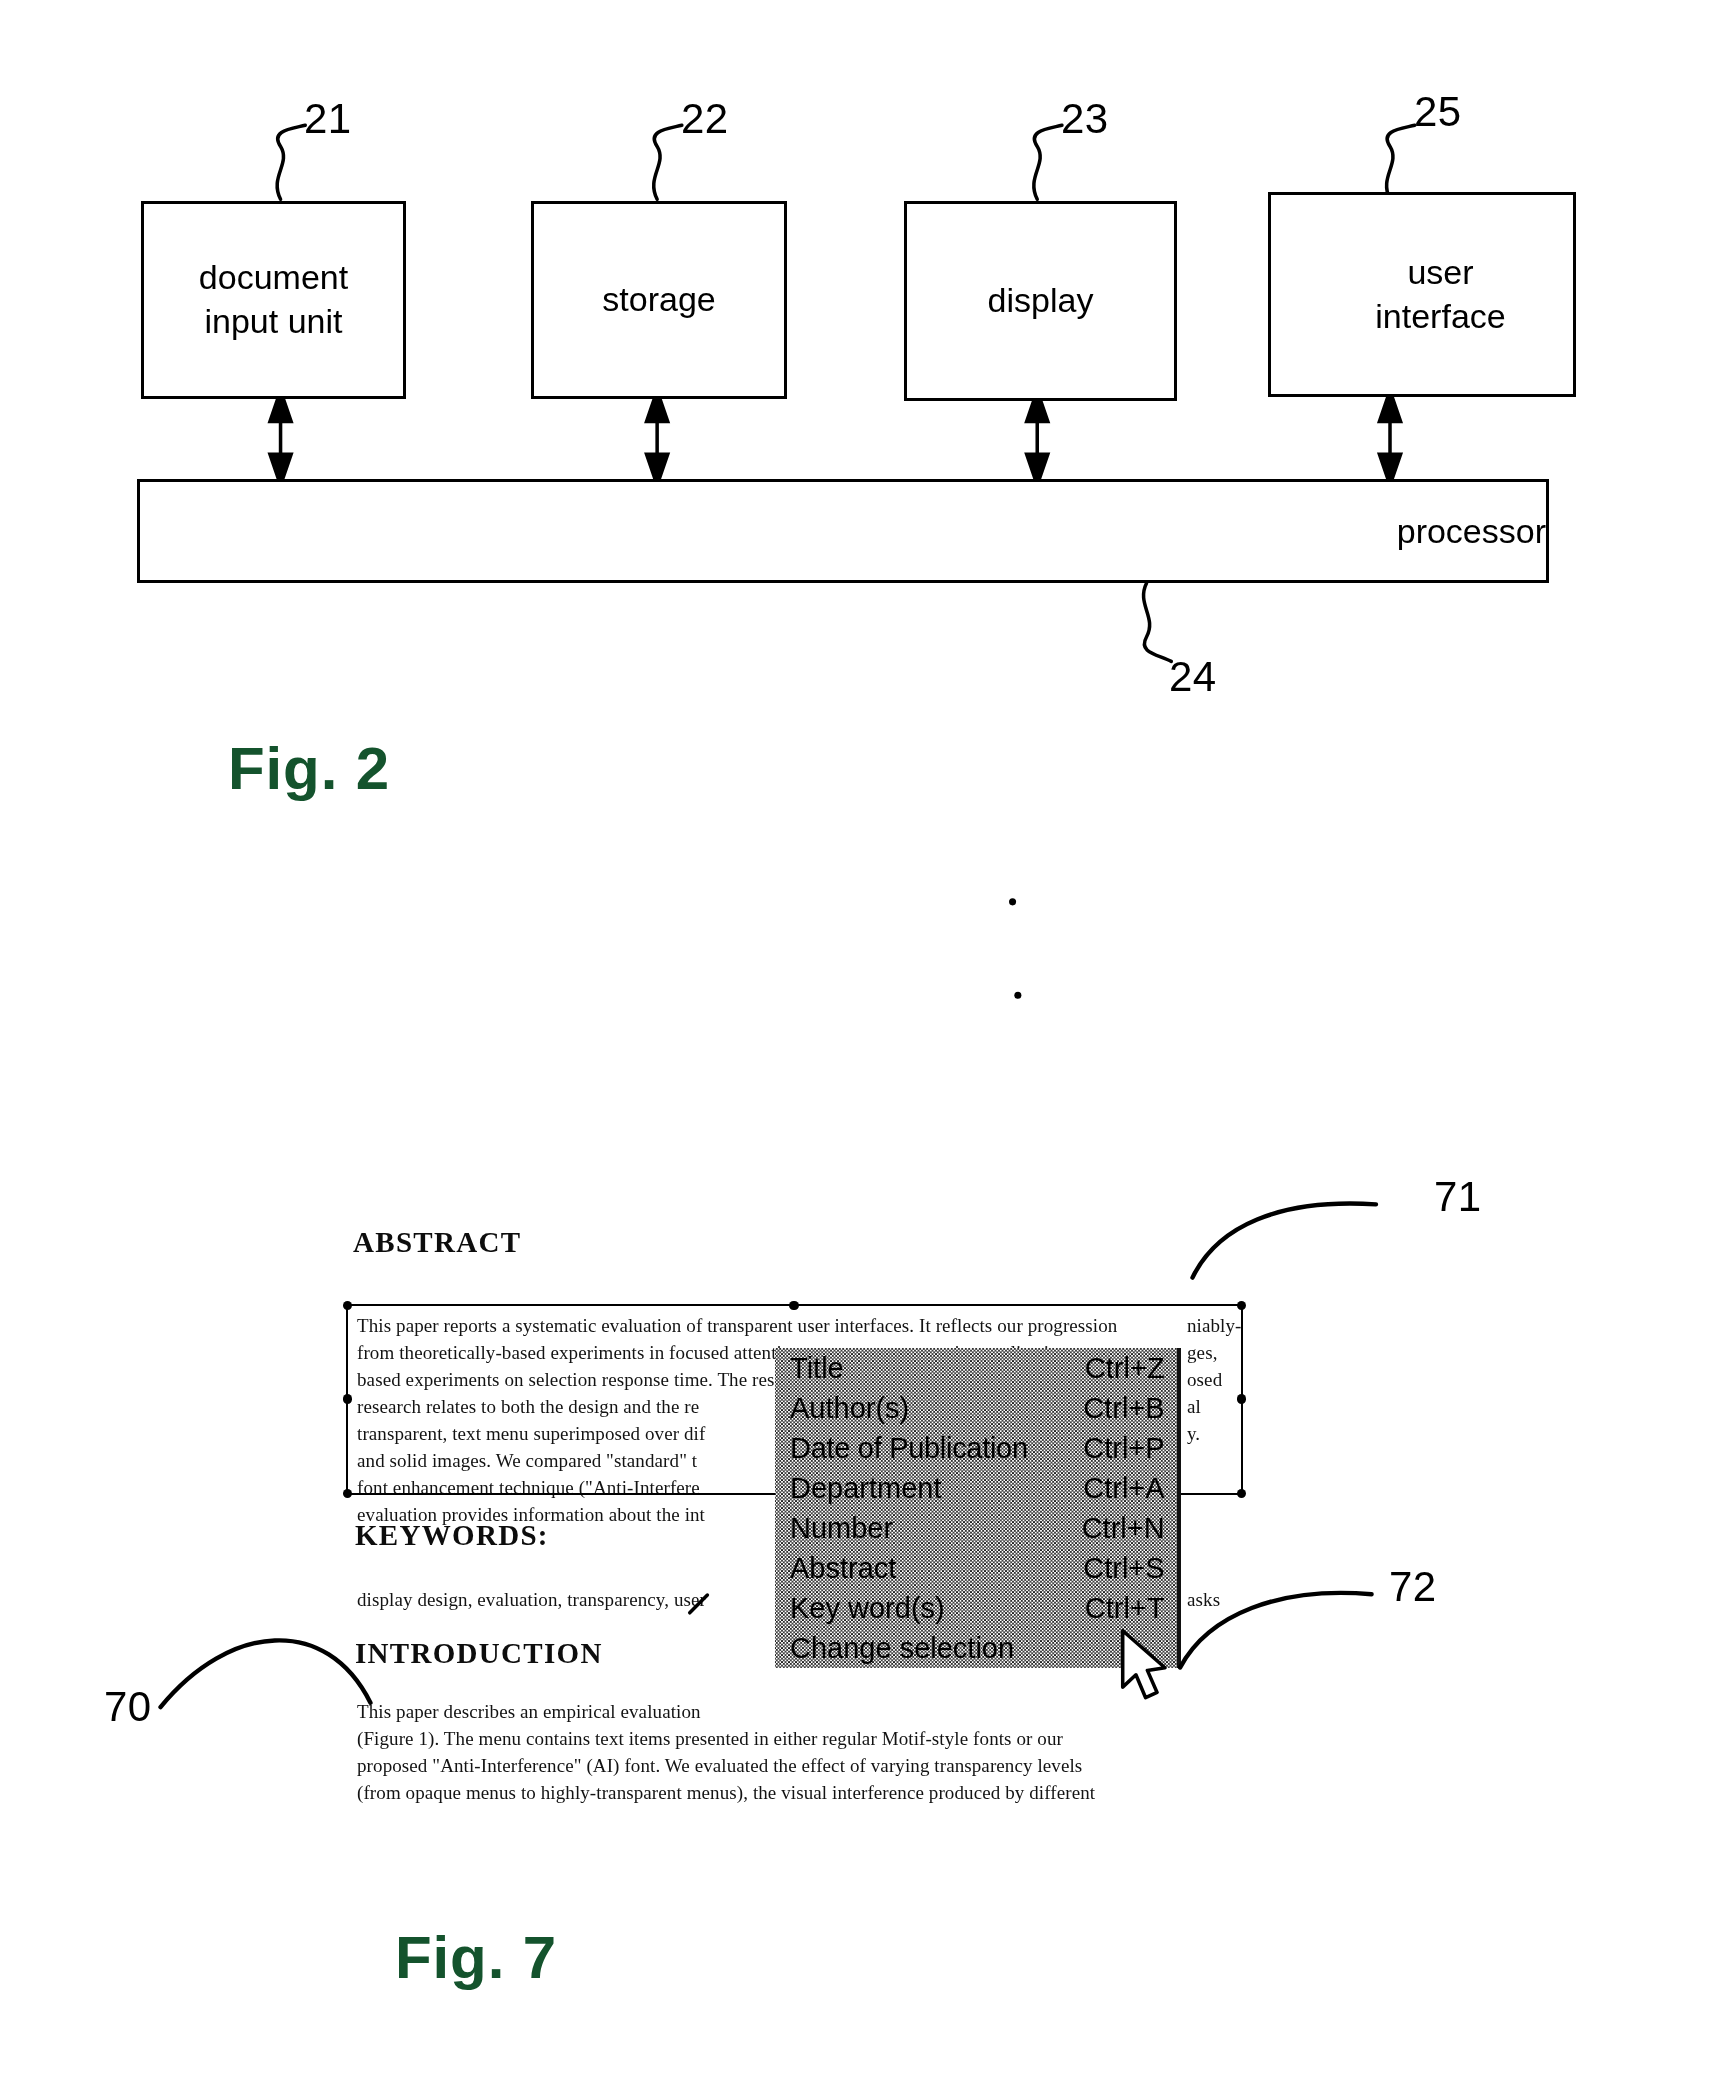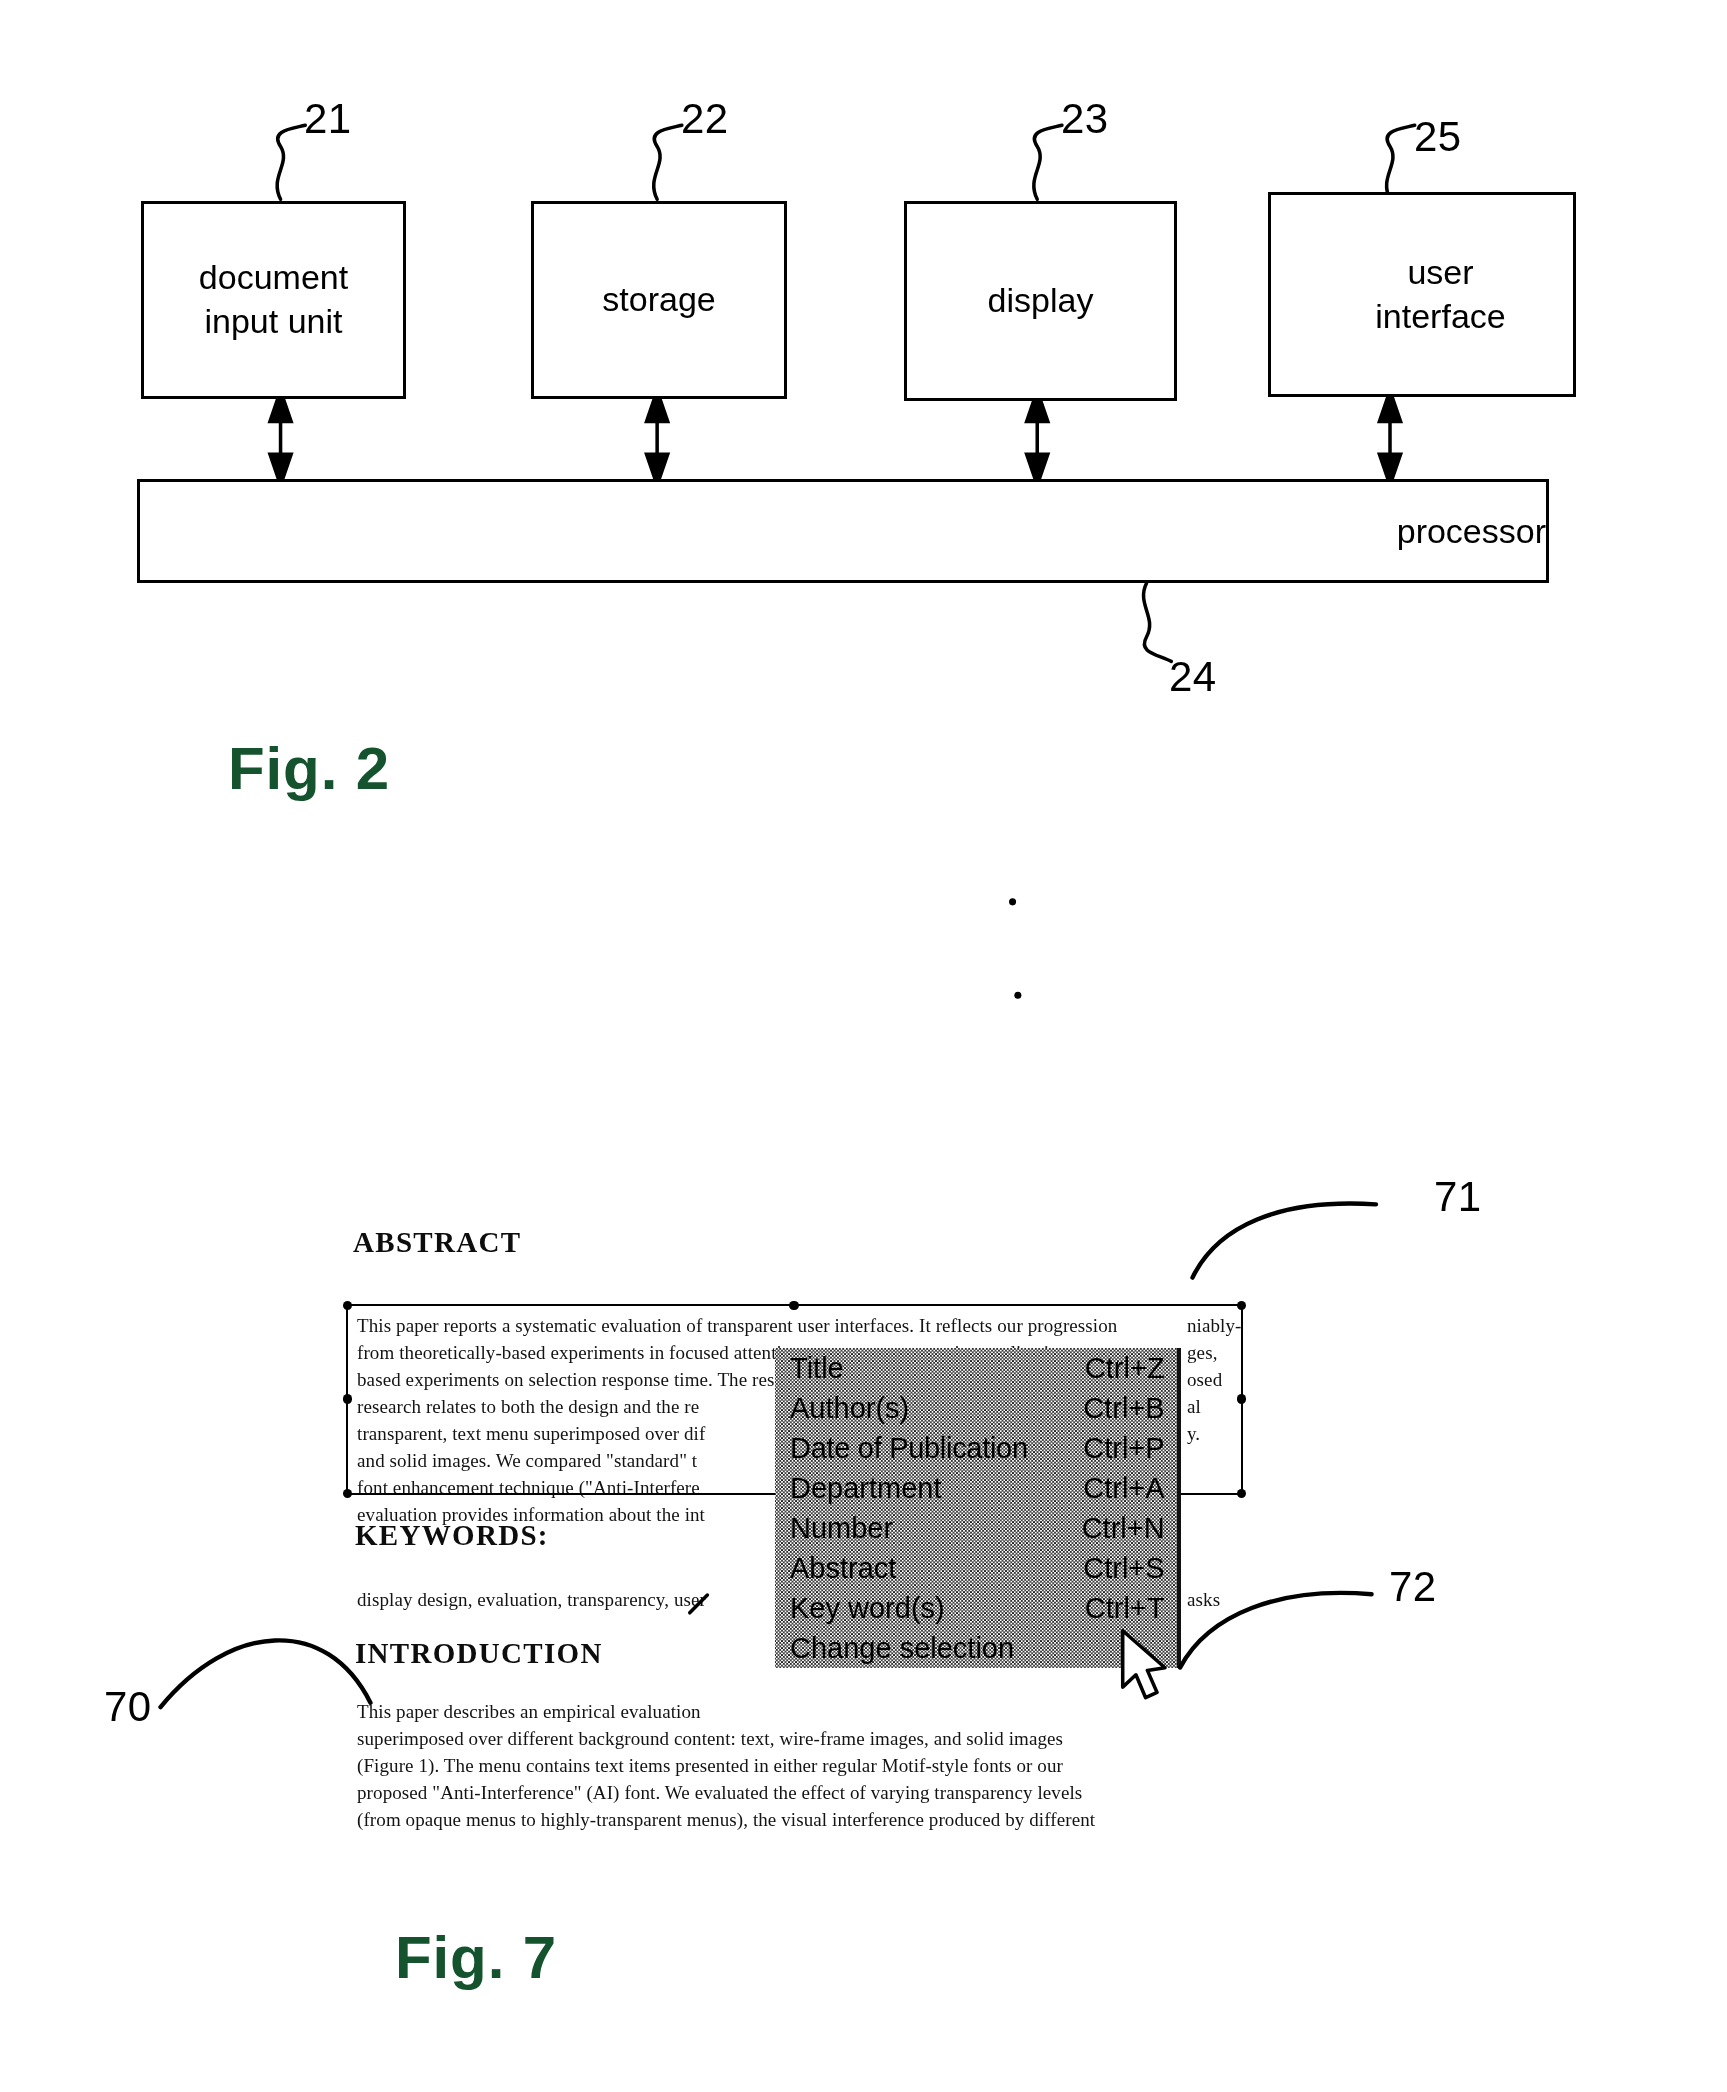--- a/index.html
+++ b/index.html
@@ -230,21 +230,21 @@
     </div>
   </div>
 
   <div id="proc-bar">
     <span>processor</span>
   </div>
 
   <div class="refnum" style="left:304px;top:95px;">21</div>
   <div class="refnum" style="left:681px;top:95px;">22</div>
   <div class="refnum" style="left:1061px;top:95px;">23</div>
-  <div class="refnum" style="left:1414px;top:113px;">25</div>
+  <div class="refnum" style="left:1414px;top:88px;">25</div>
   <div class="refnum" style="left:1169px;top:653px;">24</div>
 
   <div class="figlabel" style="left:228px;top:734px;">Fig. 2</div>
 </div>
 
 <div id="fig7">
 
   <div id="paper">
     <div class="sec-head" style="left:0px;top:8.8px;">ABSTRACT</div>
   </div>
@@ -286,21 +286,20 @@
   <div class="body-par" style="left:357px;top:1586px;">
     <span class="ln">display design, evaluation, transparency, user</span>
   </div>
   <div class="body-par" style="left:1187px;top:1586px;">
     <span class="ln">asks</span>
   </div>
 
   <div class="sec-head" style="left:355px;top:1637px;">INTRODUCTION</div>
   <div class="body-par" style="left:357px;top:1698px;">
     <span class="ln">This paper describes an empirical evaluation</span>
-    <span class="ln">superimposed over different background content: text, wire-frame images, and solid images</span>
     <span class="ln">(Figure 1). The menu contains text items presented in either regular Motif-style fonts or our</span>
     <span class="ln">proposed "Anti-Interference" (AI) font. We evaluated the effect of varying transparency levels</span>
     <span class="ln">(from opaque menus to highly-transparent menus), the visual interference produced by different</span>
   </div>
 
   <div id="menu">
 
     <div class="menu-row">
       <span class="lbl">Title</span>
       <span class="acc">Ctrl+Z</span>

